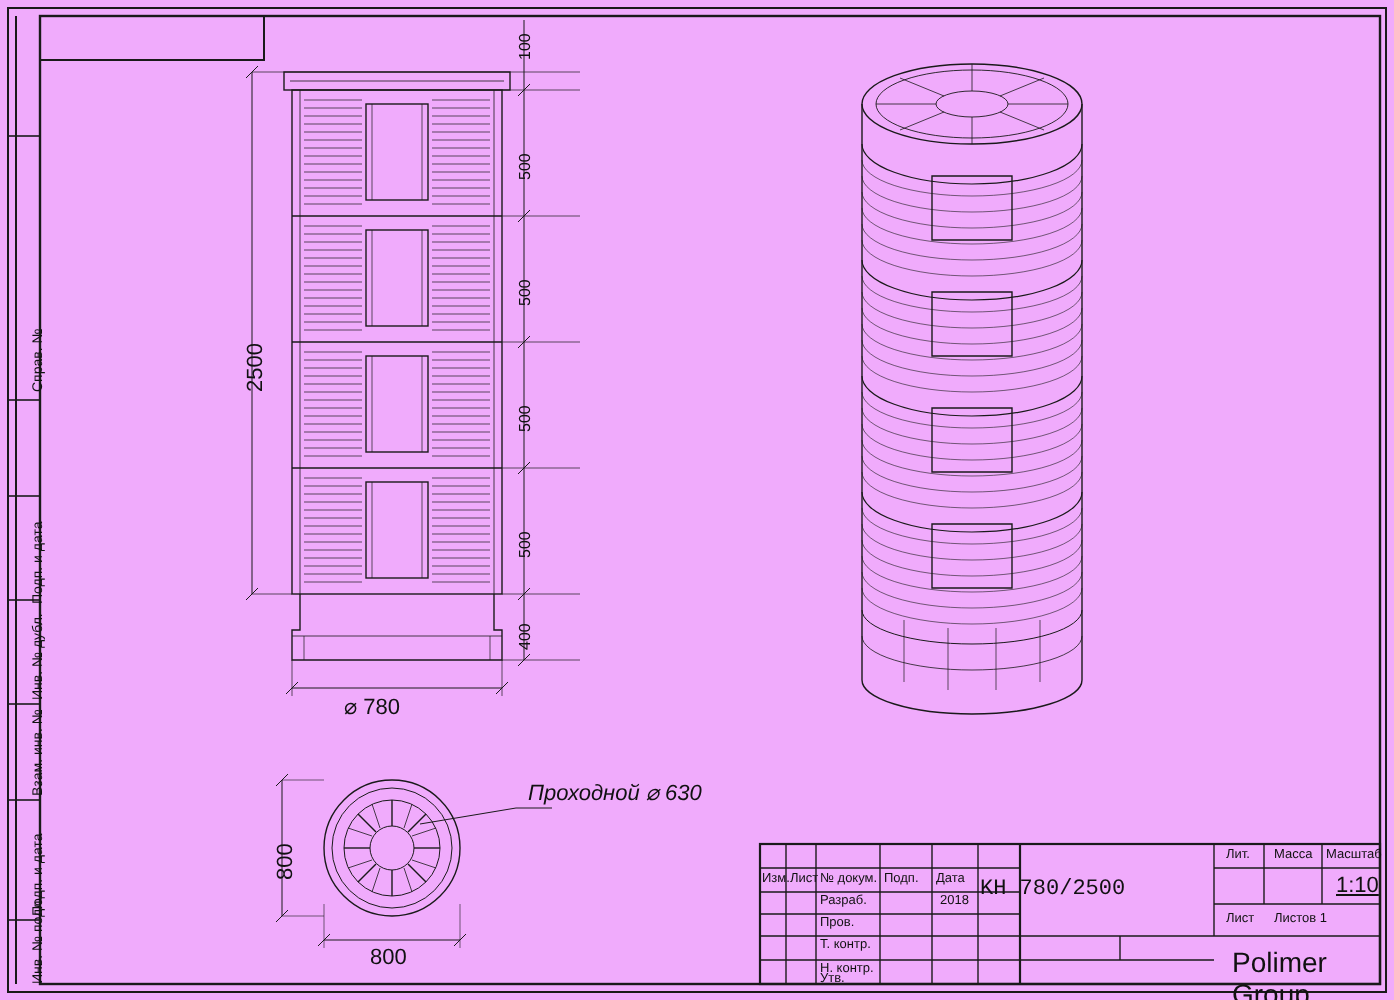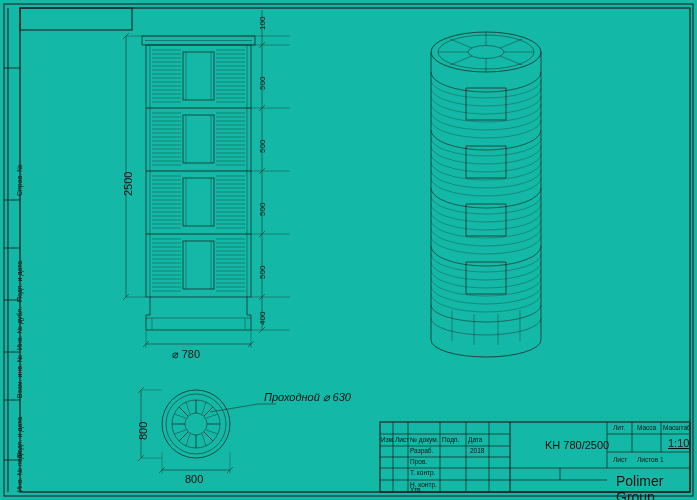--- a/index.html
+++ b/index.html
@@ -7,21 +7,21 @@
     padding: 0;
     background: #ffffff;
   }
   body {
     font-family: "Liberation Sans", sans-serif;
   }
   #sheet {
     position: relative;
     width: 697px;
     height: 500px;
-    background: #14b8a6;
+    background: #f0abfc;
     overflow: hidden;
   }
   .vtxt {
     position: absolute;
     color: #111111;
     font-size: 7px;
     white-space: nowrap;
     line-height: 1;
     transform-origin: 0 0;
     transform: rotate(-90deg);
@@ -437,17 +437,17 @@
   <div class="tb-cell" style="left:410px; top:487px;">Утв.</div>
 
   <div class="tb-cell" style="left:470px; top:448px;">2018</div>
 
   <div class="tb-cell" style="left:613px; top:425px;">Лит.</div>
   <div class="tb-cell" style="left:637px; top:425px;">Масса</div>
   <div class="tb-cell" style="left:663px; top:425px;">Масштаб</div>
   <div class="tb-cell" style="left:613px; top:457px;">Лист</div>
   <div class="tb-cell" style="left:637px; top:457px;">Листов 1</div>
 
-  <div class="dim big" style="left:545px; top:440px;">KH 780/2500</div>
+  <div class="dim big" style="left:490px; top:440px;font-family:Liberation Mono, monospace;">KH 780/2500</div>
   <div class="dim big" style="left:668px; top:438px;text-decoration:underline;">1:10</div>
   <div class="brand" style="position:absolute; left:616px; top:473px; color:#111111;">Polimer Group</div>
 
 </div>
 
 </body></html>

